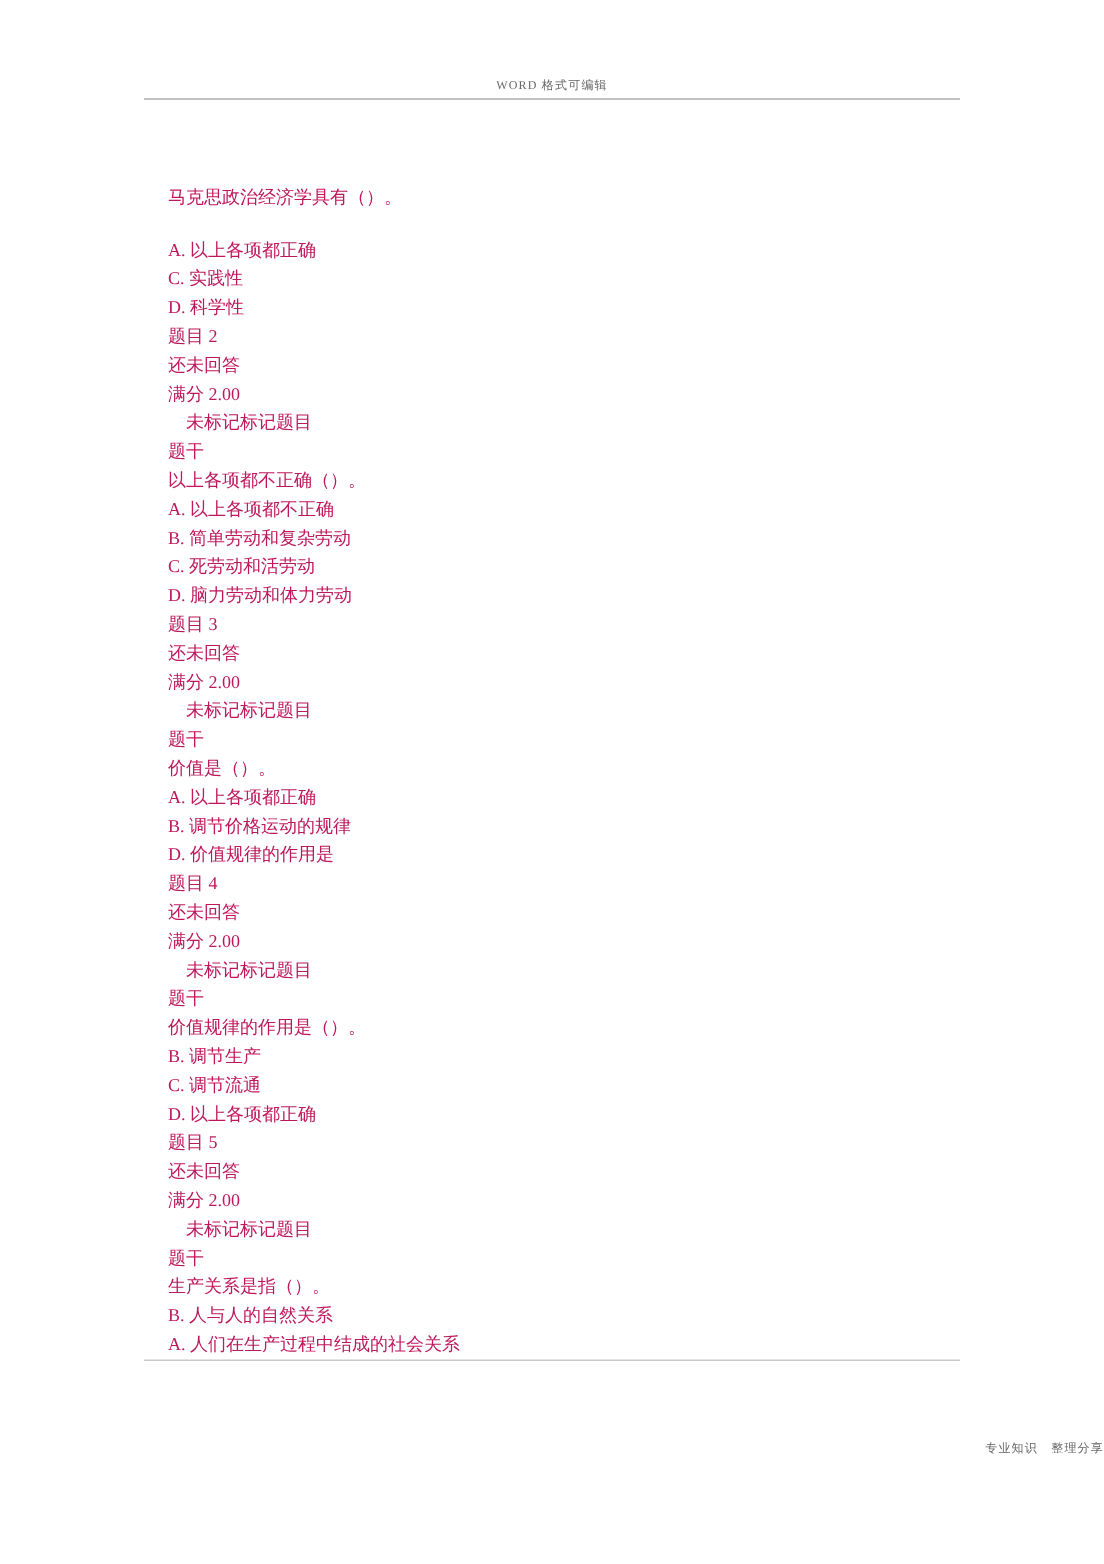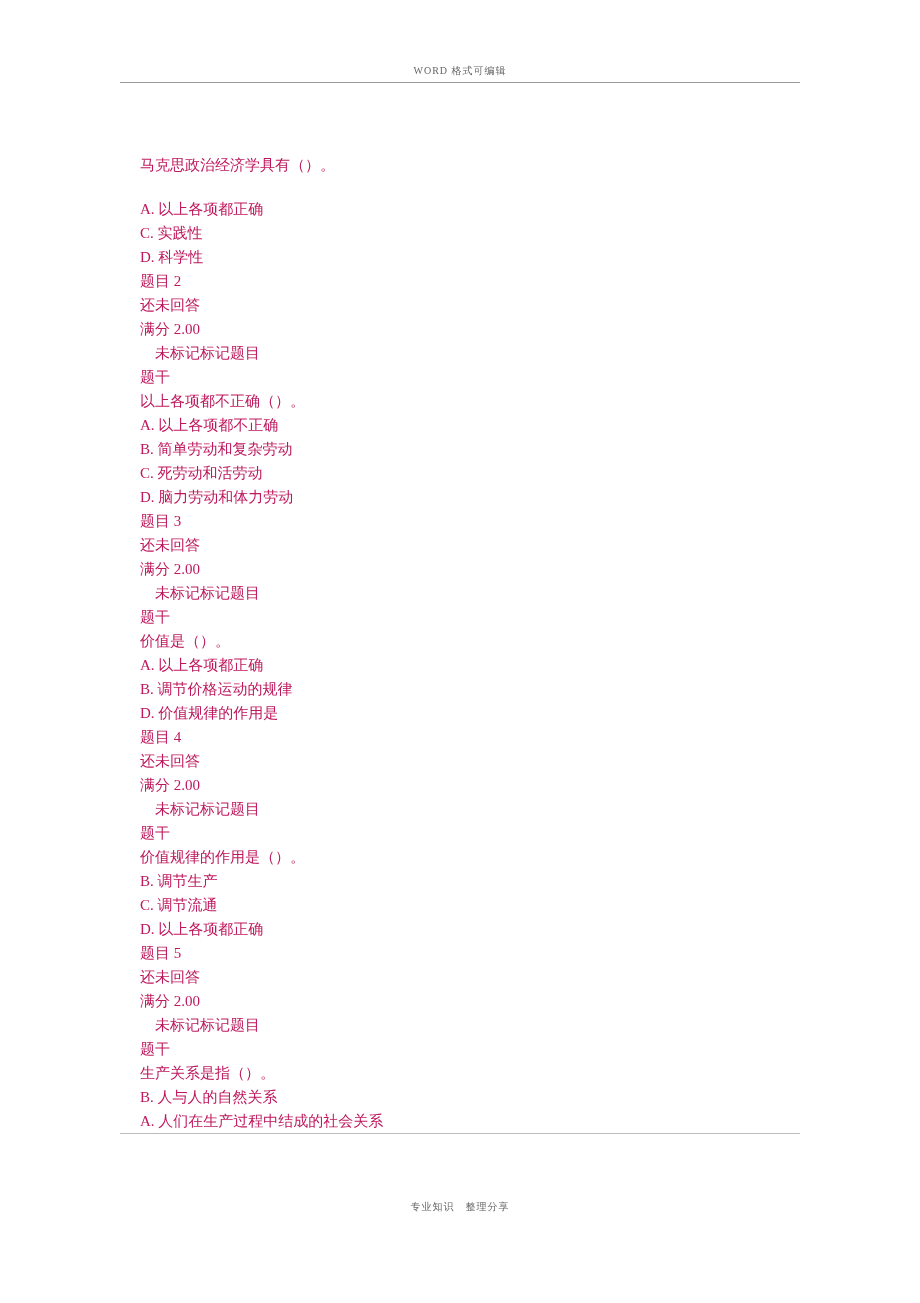--- a/index.html
+++ b/index.html
@@ -27,21 +27,21 @@
   .content {
     margin: 70px 0 0 140px;
     font-size: 15px;
     line-height: 24px;
     color: #be185d;
   }
   .content .first {
     margin-bottom: 20px;
   }
   .footer {
-    text-align: center;
+    text-align: right;
     font-size: 10px;
     color: #666;
     letter-spacing: 1px;
     margin-top: 60px;
     padding-top: 6px;
   }
   .footer-line {
     margin: 0 120px 6px 120px;
     border-top: 1px solid #bbb;
   }

